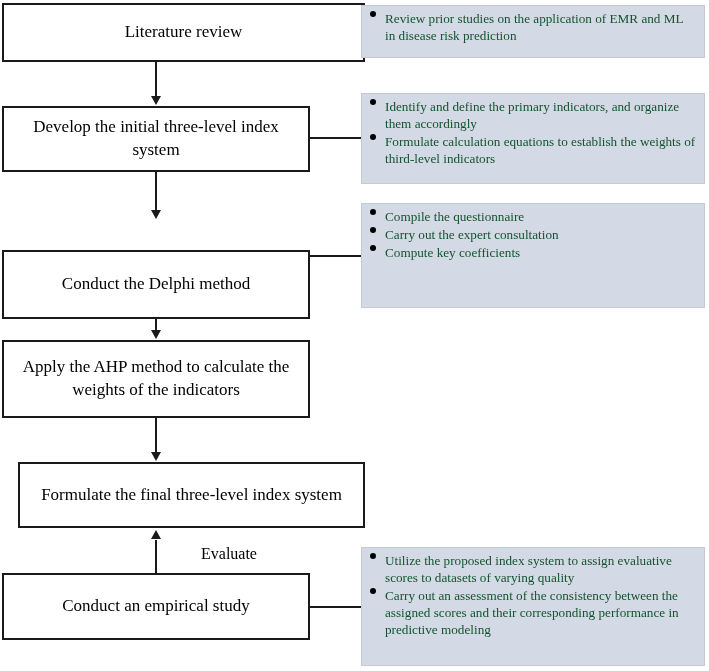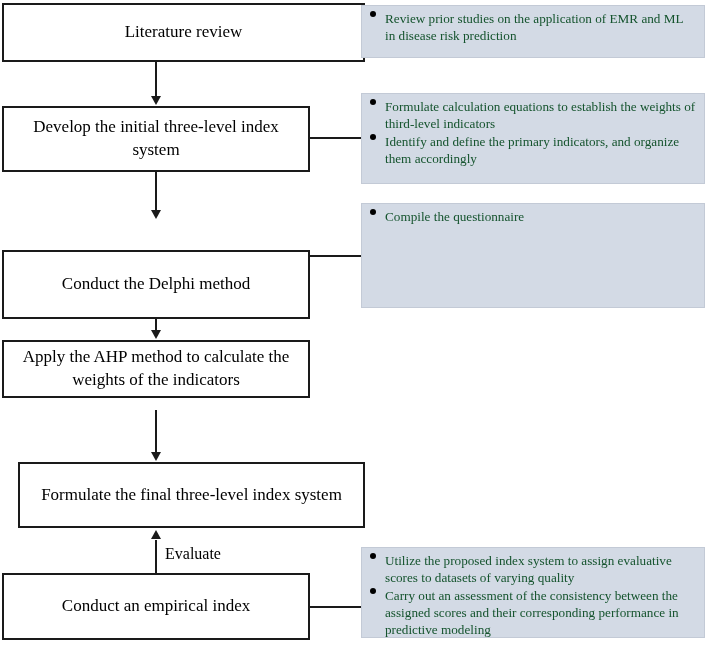--- a/index.html
+++ b/index.html
@@ -104,20 +104,21 @@
     border-right: 5px solid transparent;
     border-bottom: 9px solid #1a1a1a;
     z-index: 2;
   }
   .edge-label {
     position: absolute;
     font-size: 16px;
     color: #000000;
     white-space: nowrap;
     z-index: 2;
+    margin-left: 36px;
   }
 </style>
 </head>
 <body>
 
 <div id="canvas">
 
   <div class="vline" style="left:155px; top:62px; height:36px;"></div>
   <div class="arrow-down" style="left:151px; top:96px;"></div>
 
@@ -144,51 +145,53 @@
   </div>
 
   <div class="proc-box" style="left:2px; top:106px; width:308px; height:66px;">
     <span class="ptxt">Develop the initial three-level index system</span>
   </div>
 
   <div class="proc-box" style="left:2px; top:221px; width:308px; height:69px;margin-top:29px;">
     <span class="ptxt">Conduct the Delphi method</span>
   </div>
 
-  <div class="proc-box" style="left:2px; top:340px; width:308px; height:58px;">
+  <div class="proc-box" style="left:2px; top:340px; width:308px; height:78px;">
     <span class="ptxt">Apply the AHP method to calculate the weights of the indicators</span>
   </div>
 
   <div class="proc-box" style="left:18px; top:462px; width:347px; height:66px;">
     <span class="ptxt">Formulate the final three-level index system</span>
   </div>
 
   <div class="proc-box" style="left:2px; top:573px; width:308px; height:67px;">
-    <span class="ptxt">Conduct an empirical index</span>
+    <span class="ptxt">Conduct an empirical study</span>
   </div>
 
   <div class="note-box" style="left:361px; top:5px; width:344px; height:53px;">
     <ul class="note-list">
       <li><span class="bullet"></span><span>Review prior studies on the application of EMR and ML in disease risk prediction</span></li>
     </ul>
   </div>
 
   <div class="note-box" style="left:361px; top:93px; width:344px; height:91px;">
     <ul class="note-list">
+      <li><span class="bullet"></span><span>Identify and define the primary indicators, and organize them accordingly</span></li>
       <li><span class="bullet"></span><span>Formulate calculation equations to establish the weights of third-level indicators</span></li>
-      <li><span class="bullet"></span><span>Identify and define the primary indicators, and organize them accordingly</span></li>
     </ul>
   </div>
 
   <div class="note-box" style="left:361px; top:203px; width:344px; height:105px;font-family:Liberation Serif, serif;">
     <ul class="note-list">
       <li><span class="bullet"></span><span>Compile the questionnaire</span></li>
+      <li><span class="bullet"></span><span>Carry out the expert consultation</span></li>
+      <li><span class="bullet"></span><span>Compute key coefficients</span></li>
     </ul>
   </div>
 
-  <div class="note-box" style="left:361px; top:547px; width:344px; height:91px;">
+  <div class="note-box" style="left:361px; top:547px; width:344px; height:119px;">
     <ul class="note-list">
       <li><span class="bullet"></span><span>Utilize the proposed index system to assign evaluative scores to datasets of varying quality</span></li>
       <li><span class="bullet"></span><span>Carry out an assessment of the consistency between the assigned scores and their corresponding performance in predictive modeling</span></li>
     </ul>
   </div>
 
 </div>
 
 </body></html>

